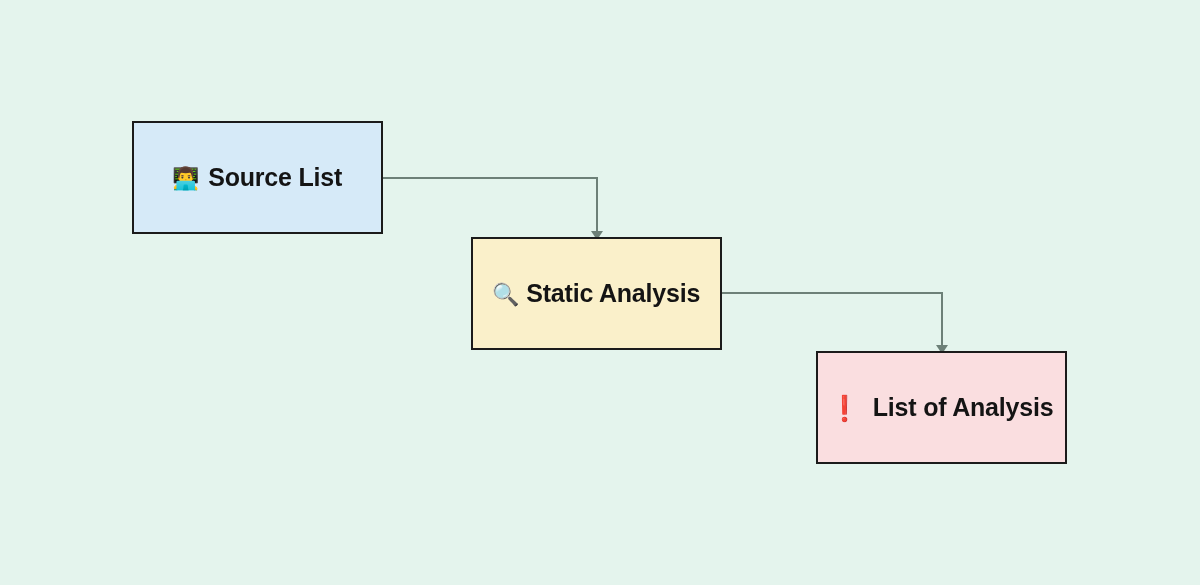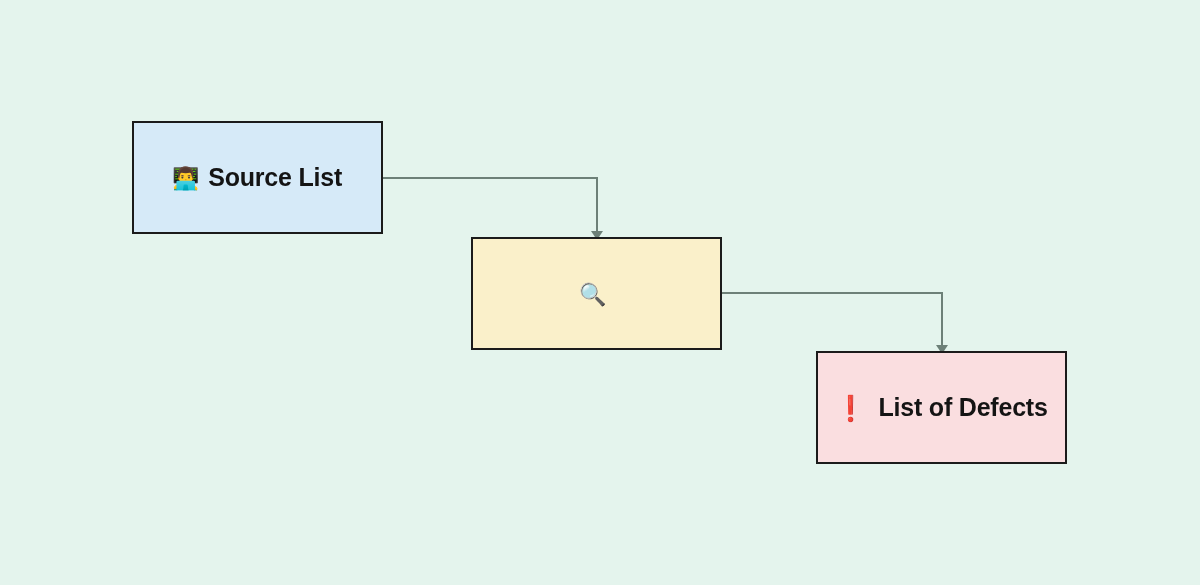--- a/index.html
+++ b/index.html
@@ -113,23 +113,24 @@
   <div class="node" id="node-source-code">
     <div class="node-inner">
       <span class="node-icon">👨‍💻</span>
       <span class="node-label">Source List</span>
     </div>
   </div>
 
   <div class="node" id="node-static-analysis">
     <div class="node-inner">
       <span class="node-icon">🔍</span>
+      <span class="node-label">Static Analysis</span>
     </div>
   </div>
 
   <div class="node" id="node-list-of-defects">
     <div class="node-inner">
       <span class="node-icon">❗</span>
-      <span class="node-label">List of Defects</span>
+      <span class="node-label">List of Analysis</span>
     </div>
   </div>
 
 </div>
 
 </body></html>

